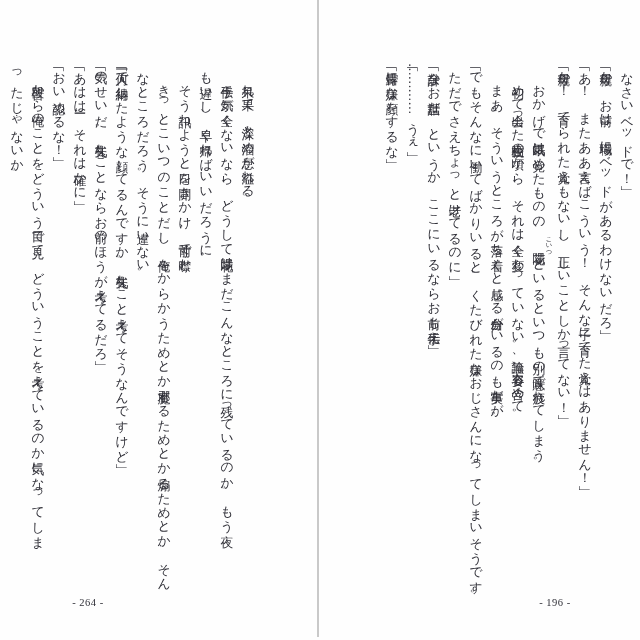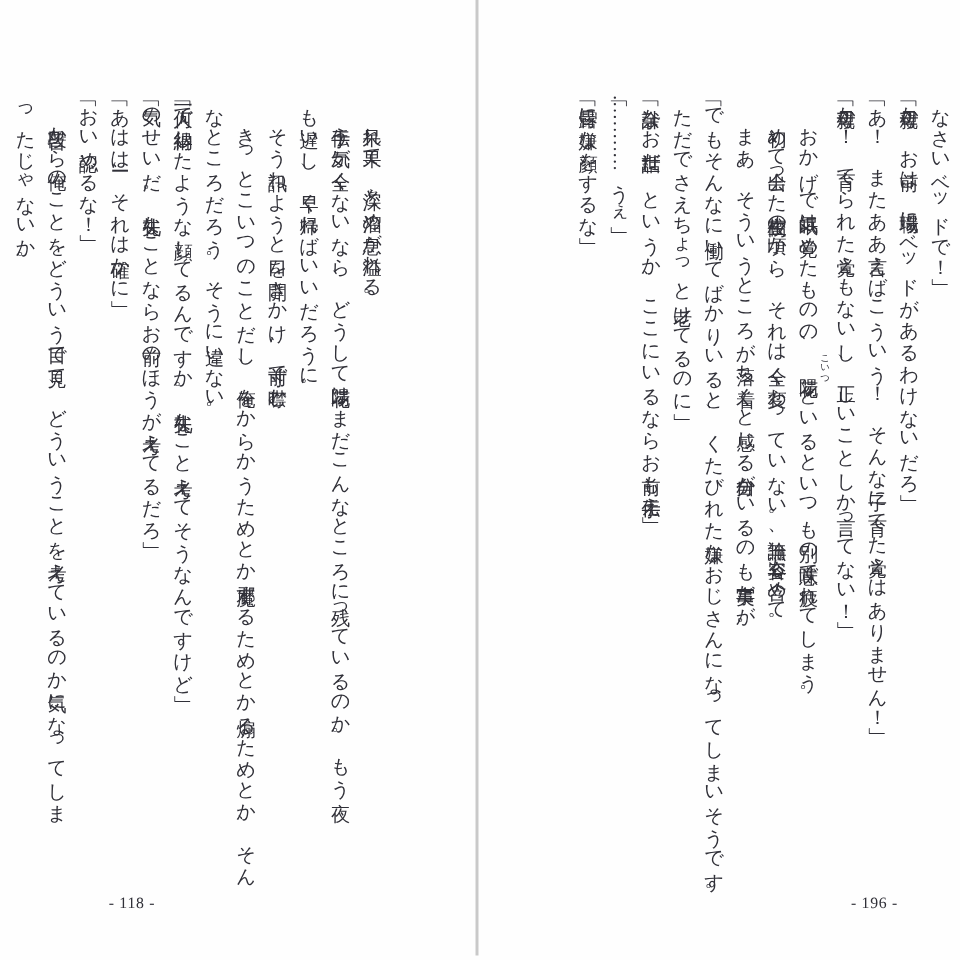--- a/index.html
+++ b/index.html
@@ -55,21 +55,21 @@
   .pagenum {
     position: absolute;
     top: 597px;
     width: 70px;
     text-align: center;
     font-size: 10.5px;
     letter-spacing: 0.5px;
     color: var(--text-color, #303038);
   }
   #left-num  { left: 53px; }
-  #right-num { left: 548px; }
+  #right-num { left: 520px; }
 </style>
 </head>
 <body>
 
 <div class="spread">
 
   <div class="gutter"></div>
 
   <section>
     <div id="left-text" class="vtext">
@@ -91,21 +91,21 @@
         <p class="col">「気のせいだ。失礼なことならお前のほうが考えてるだろ」</p>
 
         <p class="col">「あははー、それは確かに」</p>
 
         <p class="col">「おい認めるな！」</p>
 
         <p class="col">　普段から俺のことをどういう目で見て、どういうことを考えているのか気になってしま</p>
 
         <p class="col">ったじゃないか。</p>
       </div>
-    <div id="left-num" class="pagenum">- 118 -</div>
+    <div id="left-num" class="pagenum">- 264 -</div>
   </section>
 
   <section>
     <div id="right-text" class="vtext">
 
       <div class="cgroup">
         
       
           <p class="col">なさいベッドで！」</p>
         

